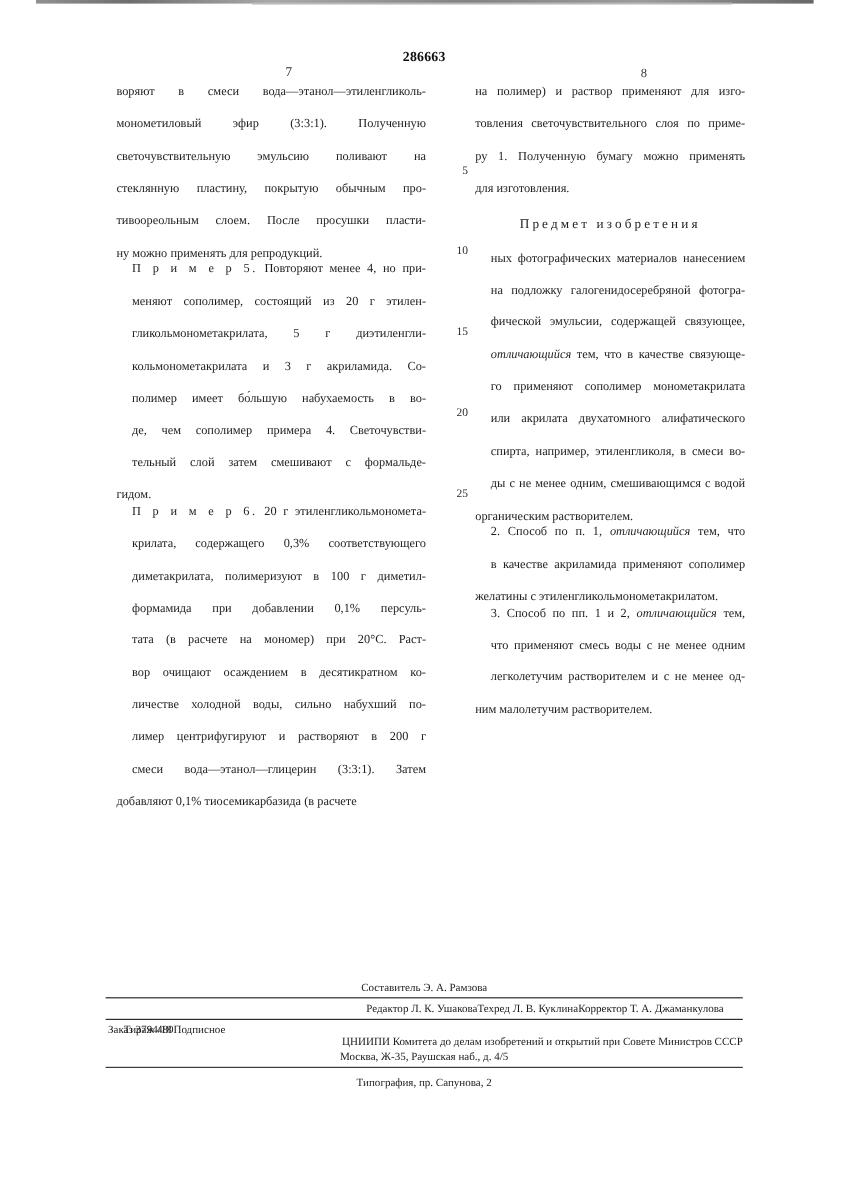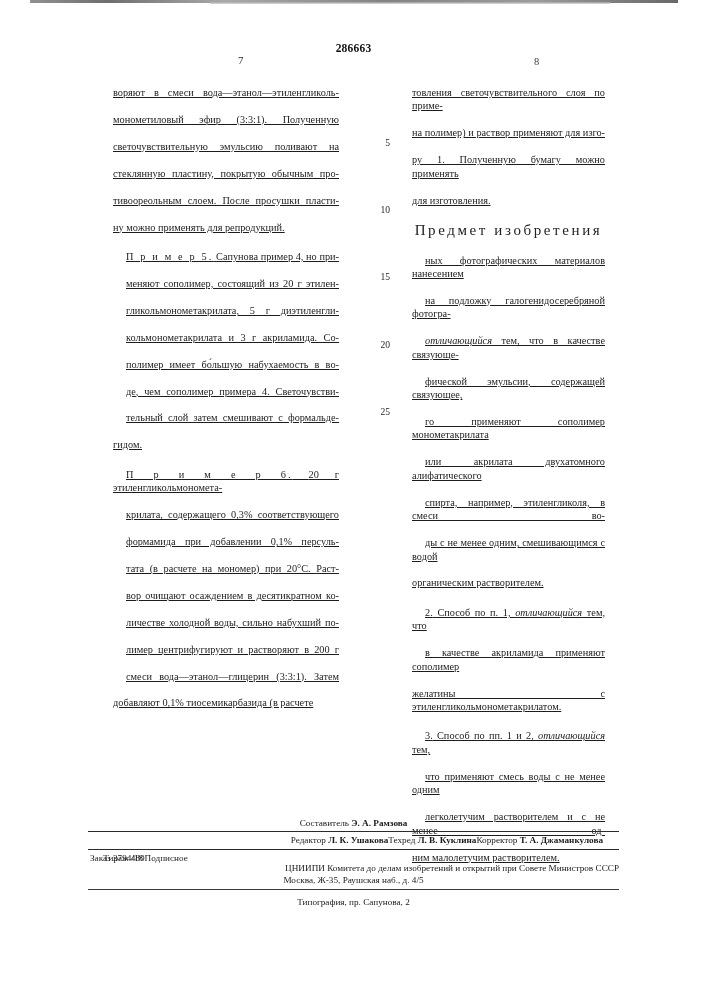--- a/index.html
+++ b/index.html
@@ -80,44 +80,43 @@
     line-height: 13.45px;
     text-align: justify;
     color: #1d1d1d;
     -webkit-hyphens: none;
     hyphens: none;
   }
   .col-left  { left: 97px;  width: 258px; }
   .col-right { left: 396px; width: 225px; }
 
   .col p {
-    margin: 16px;
+    margin: 0;
     text-align: justify;
     text-justify: inter-word;
-    text-decoration: underline;
   }
   .col p.indent { text-indent: 13px; }
 
   
   .jl { display: block; text-align: justify; }
   .jl:after {
     content: "";
     display: inline-block;
     width: 100%;
   }
 
   .spaced {
     letter-spacing: 2.1px;
   }
   .ital { font-style: italic; }
 
   .sect-head {
     margin: 17px 0 14px 0;
     text-align: center;
-    font-size: 15px;
+    font-size: 11px;
     letter-spacing: 2.6px;
     color: #222;
   }
 
   
   .linenums {
     position: absolute;
     top: 70px;
     left: 368px;
     width: 22px;
@@ -175,21 +174,21 @@
     line-height: 11.5px;
     margin-top: 0px;
   }
   .inst-row .l1 { display: block; text-align: right; }
   .inst-row .l2 { display: block; }
   .typo-row {
     text-align: center;
     font-size: 9.2px;
     margin-top: 7px;
   }
-  b.nm { font-weight: bold; }
+  b.nm { font-weight: normal; }
 </style>
 </head>
 <body>
 
 <div class="scan-top-edge"></div>
 <div class="scan-top-edge2"></div>
 
 <div class="page">
 
   <div class="doc-number">286663</div>
@@ -201,33 +200,34 @@
     <p>
       <span class="jl">воряют в смеси вода—этанол—этиленгликоль-</span>
       <span class="jl">монометиловый эфир (3:3:1). Полученную</span>
       <span class="jl">светочувствительную эмульсию поливают на</span>
       <span class="jl">стеклянную пластину, покрытую обычным про-</span>
       <span class="jl">тивоореольным слоем. После просушки пласти-</span>
       <span>ну можно применять для репродукций.</span>
     </p>
 
     <p class="indent">
-      <span class="jl"><span class="spaced">П р и м е р 5.</span>&nbsp;<span>Сапунова пример 4, но при-</span></span>
+      <span class="jl"><span class="spaced">П р и м е р 5.</span>&nbsp;<span>Повторяют менее 4, но при-</span></span>
       <span class="jl">меняют сополимер, состоящий из 20 г этилен-</span>
       <span class="jl">гликольмонометакрилата, 5 г диэтиленгли-</span>
       <span class="jl">кольмонометакрилата и 3 г акриламида. Со-</span>
       <span class="jl">полимер имеет бо́льшую набухаемость в во-</span>
       <span class="jl">де, чем сополимер примера 4. Светочувстви-</span>
       <span class="jl">тельный слой затем смешивают с формальде-</span>
       <span>гидом.</span>
     </p>
 
     <p class="indent">
       <span class="jl"><span class="spaced">П р и м е р 6.</span>&nbsp;<span>20 г этиленгликольмономета-</span></span>
       <span class="jl">крилата, содержащего 0,3% соответствующего</span>
+      <span class="jl">диметакрилата, полимеризуют в 100 г диметил-</span>
       <span class="jl">формамида при добавлении 0,1% персуль-</span>
       <span class="jl">тата (в расчете на мономер) при 20°С. Раст-</span>
       <span class="jl">вор очищают осаждением в десятикратном ко-</span>
       <span class="jl">личестве холодной воды, сильно набухший по-</span>
       <span class="jl">лимер центрифугируют и растворяют в 200 г</span>
       <span class="jl">смеси вода—этанол—глицерин (3:3:1). Затем</span>
       <span>добавляют 0,1% тиосемикарбазида (в расчете</span>
     </p>
 
   </div>
@@ -236,33 +236,33 @@
     <div style="top:67px">5</div>
     <div style="top:134px">10</div>
     <div style="top:201px">15</div>
     <div style="top:269px">20</div>
     <div style="top:336px">25</div>
   </div>
 
   <div class="col col-right">
 
     <p>
+      <span class="jl">на полимер) и раствор применяют для изго-</span>
       <span class="jl">товления светочувствительного слоя по приме-</span>
-      <span class="jl">на полимер) и раствор применяют для изго-</span>
       <span class="jl">ру 1. Полученную бумагу можно применять</span>
       <span>для изготовления.</span>
     </p>
 
     <div class="sect-head">Предмет изобретения</div>
 
     <p class="indent">
       <span class="jl">ных фотографических материалов нанесением</span>
       <span class="jl">на подложку галогенидосеребряной фотогра-</span>
+      <span class="jl">фической эмульсии, содержащей связующее,</span>
       <span class="jl"><span class="ital">отличающийся</span> тем, что в качестве связующе-</span>
-      <span class="jl">фической эмульсии, содержащей связующее,</span>
       <span class="jl">го применяют сополимер монометакрилата</span>
       <span class="jl">или акрилата двухатомного алифатического</span>
       <span class="jl">спирта, например, этиленгликоля, в смеси во-</span>
       <span class="jl">ды с не менее одним, смешивающимся с водой</span>
       <span>органическим растворителем.</span>
     </p>
 
     <p class="indent">
       <span class="jl"><span>2.</span>&nbsp;Способ по п. 1, <span class="ital">отличающийся</span> тем, что</span>
       <span class="jl">в качестве акриламида применяют сополимер</span>

